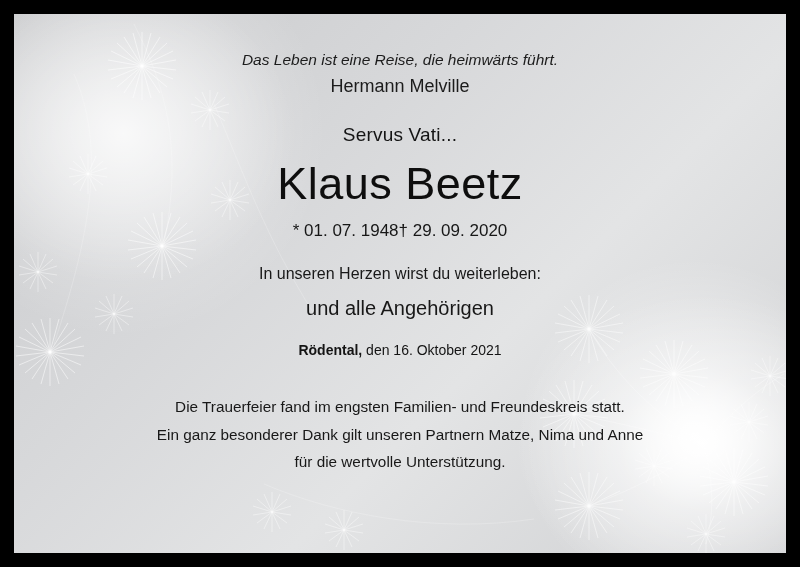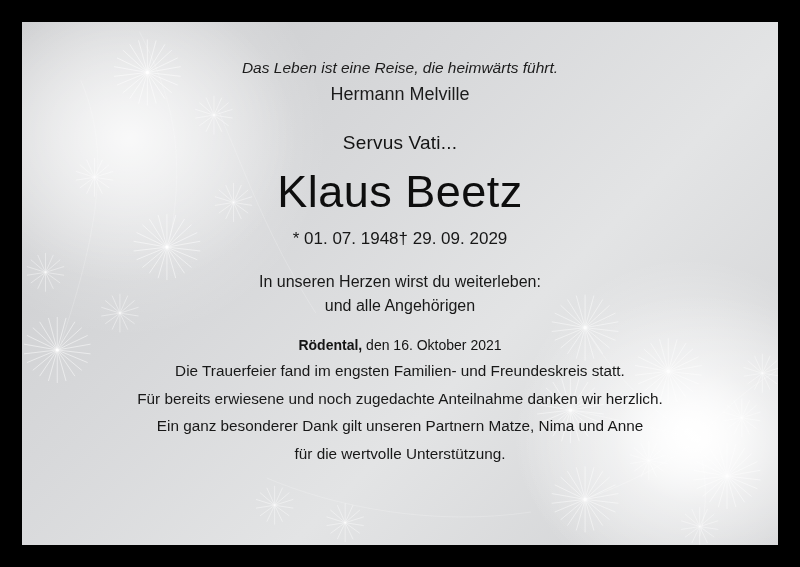--- a/index.html
+++ b/index.html
@@ -11,21 +11,21 @@
     width: 800px;
     height: 567px;
     overflow: hidden;
     font-family: "Liberation Sans", sans-serif;
   }
   .obituary-frame {
     position: relative;
     width: 800px;
     height: 567px;
     box-sizing: border-box;
-    padding: 22px;
+    padding: 14px;
     background: #000000;
   }
   .obituary-card {
     position: relative;
     width: 100%;
     height: 100%;
     overflow: hidden;
     background: #d9dadb;
     background-image:
       radial-gradient(circle at 88% 78%, rgba(255,255,255,0.95) 0%, rgba(255,255,255,0.45) 9%, rgba(255,255,255,0) 22%),
@@ -91,34 +91,34 @@
     font-size: 16px;
     color: #181818;
   }
   .family-names {
     margin-top: 8px;
     font-size: 16.5px;
     font-weight: bold;
     color: #101010;
   }
   .relatives {
-    margin-top: 6px;
-    font-size: 16px;
+    margin-top: 14px;
+    font-size: 20px;
     color: #181818;
   }
   .place-date {
     margin-top: 22px;
     font-size: 14px;
     color: #141414;
   }
   .place-date .place {
     font-weight: bold;
   }
   .notes {
-    margin-top: 8px;
+    margin-top: 39px;
   }
   .notes p {
     margin: 0 0 7px 0;
     font-size: 15.3px;
     line-height: 1.35;
     color: #181818;
   }
   .notes p.last {
     margin-bottom: 0;
   }
@@ -237,32 +237,31 @@
     <div class="content">
       <div class="quote">Das Leben ist eine Reise, die heimwärts führt.</div>
       <div class="quote-author">Hermann Melville</div>
 
       <div class="salutation">Servus Vati...</div>
 
       <div class="deceased-name">Klaus Beetz</div>
 
       <div class="dates">
         <span class="date-item">* 01. 07. 1948</span>
-        <span class="date-item">† 29. 09. 2029</span>
+        <span class="date-item">† 29. 09. 2020</span>
       </div>
 
       <div class="memorial-line">In unseren Herzen wirst du weiterleben:</div>
       <div class="relatives">und alle Angehörigen</div>
 
       <div class="place-date">
         <span class="place">Rödental,</span><span> den 16. Oktober 2021</span>
       </div>
 
       <div class="notes">
         <p>Die Trauerfeier fand im engsten Familien- und Freundeskreis statt.</p>
-        <p>Für bereits erwiesene und noch zugedachte Anteilnahme danken wir herzlich.</p>
         <p>Ein ganz besonderer Dank gilt unseren Partnern Matze, Nima und Anne</p>
         <p class="last">für die wertvolle Unterstützung.</p>
       </div>
     </div>
 
   </div>
 </div>
 
 </body></html>

